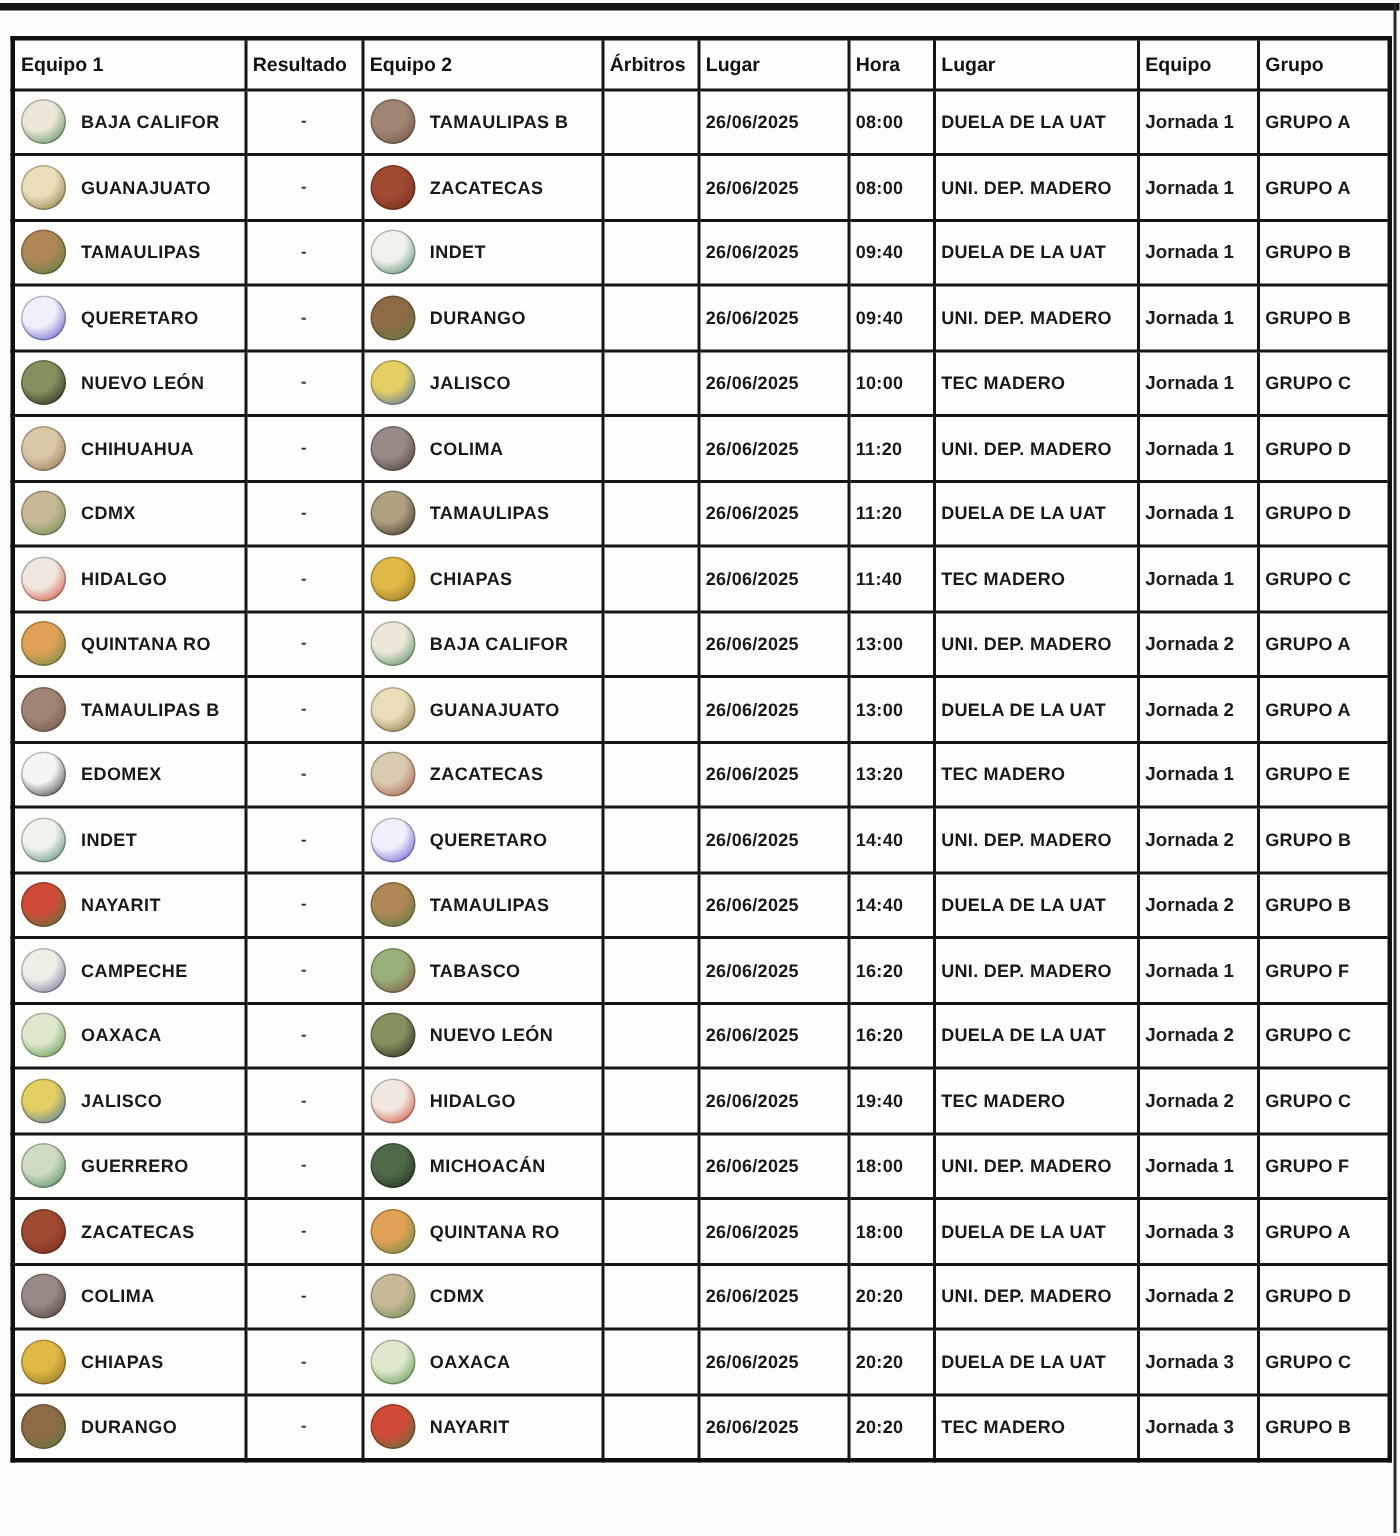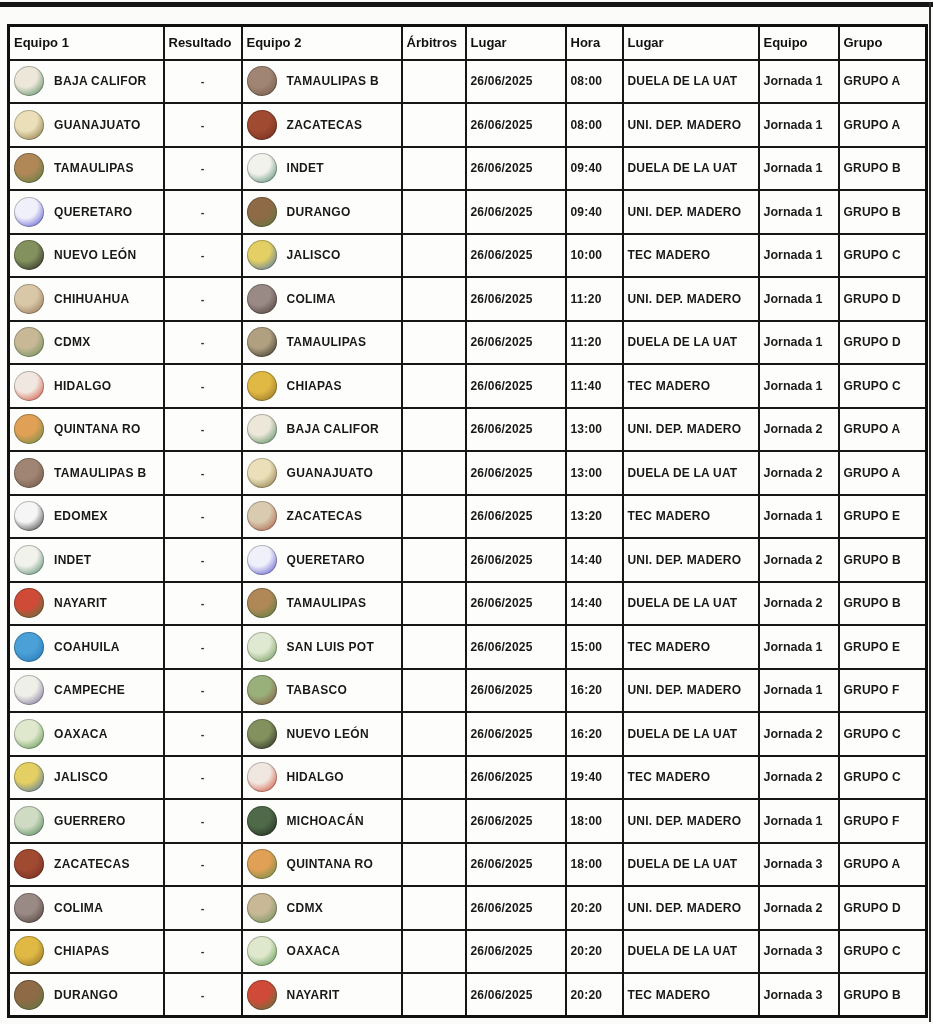--- a/index.html
+++ b/index.html
@@ -248,31 +248,20 @@
         <td class="result-cell">-</td>
         <td class="team-cell"><span class="logo" style="background: radial-gradient(circle at 38% 32%, rgb(176, 136, 88) 0%, rgb(176, 136, 88) 42%, rgb(78, 123, 60) 100%);"></span><span class="team-name">TAMAULIPAS</span></td>
         <td></td>
         <td class="fecha-cell">26/06/2025</td>
         <td class="hora-cell">14:40</td>
         <td class="lugar-cell">DUELA DE LA UAT</td>
         <td class="jornada-cell">Jornada 2</td>
         <td class="grupo-cell">GRUPO B</td>
       </tr>
       <tr>
-        <td class="team-cell"><span class="logo" style="background: radial-gradient(circle at 38% 32%, rgb(75, 160, 216) 0%, rgb(75, 160, 216) 42%, rgb(31, 116, 181) 100%);"></span><span class="team-name">COAHUILA</span></td>
-        <td class="result-cell">-</td>
-        <td class="team-cell"><span class="logo" style="background: radial-gradient(circle at 38% 32%, rgb(223, 232, 208) 0%, rgb(223, 232, 208) 42%, rgb(92, 138, 70) 100%);"></span><span class="team-name">SAN LUIS POT</span></td>
-        <td></td>
-        <td class="fecha-cell">26/06/2025</td>
-        <td class="hora-cell">15:00</td>
-        <td class="lugar-cell">TEC MADERO</td>
-        <td class="jornada-cell">Jornada 1</td>
-        <td class="grupo-cell">GRUPO E</td>
-      </tr>
-      <tr>
         <td class="team-cell"><span class="logo" style="background: radial-gradient(circle at 38% 32%, rgb(238, 240, 232) 0%, rgb(238, 240, 232) 42%, rgb(106, 90, 138) 100%);"></span><span class="team-name">CAMPECHE</span></td>
         <td class="result-cell">-</td>
         <td class="team-cell"><span class="logo" style="background: radial-gradient(circle at 38% 32%, rgb(154, 176, 122) 0%, rgb(154, 176, 122) 42%, rgb(122, 74, 56) 100%);"></span><span class="team-name">TABASCO</span></td>
         <td></td>
         <td class="fecha-cell">26/06/2025</td>
         <td class="hora-cell">16:20</td>
         <td class="lugar-cell">UNI. DEP. MADERO</td>
         <td class="jornada-cell">Jornada 1</td>
         <td class="grupo-cell">GRUPO F</td>
       </tr>

